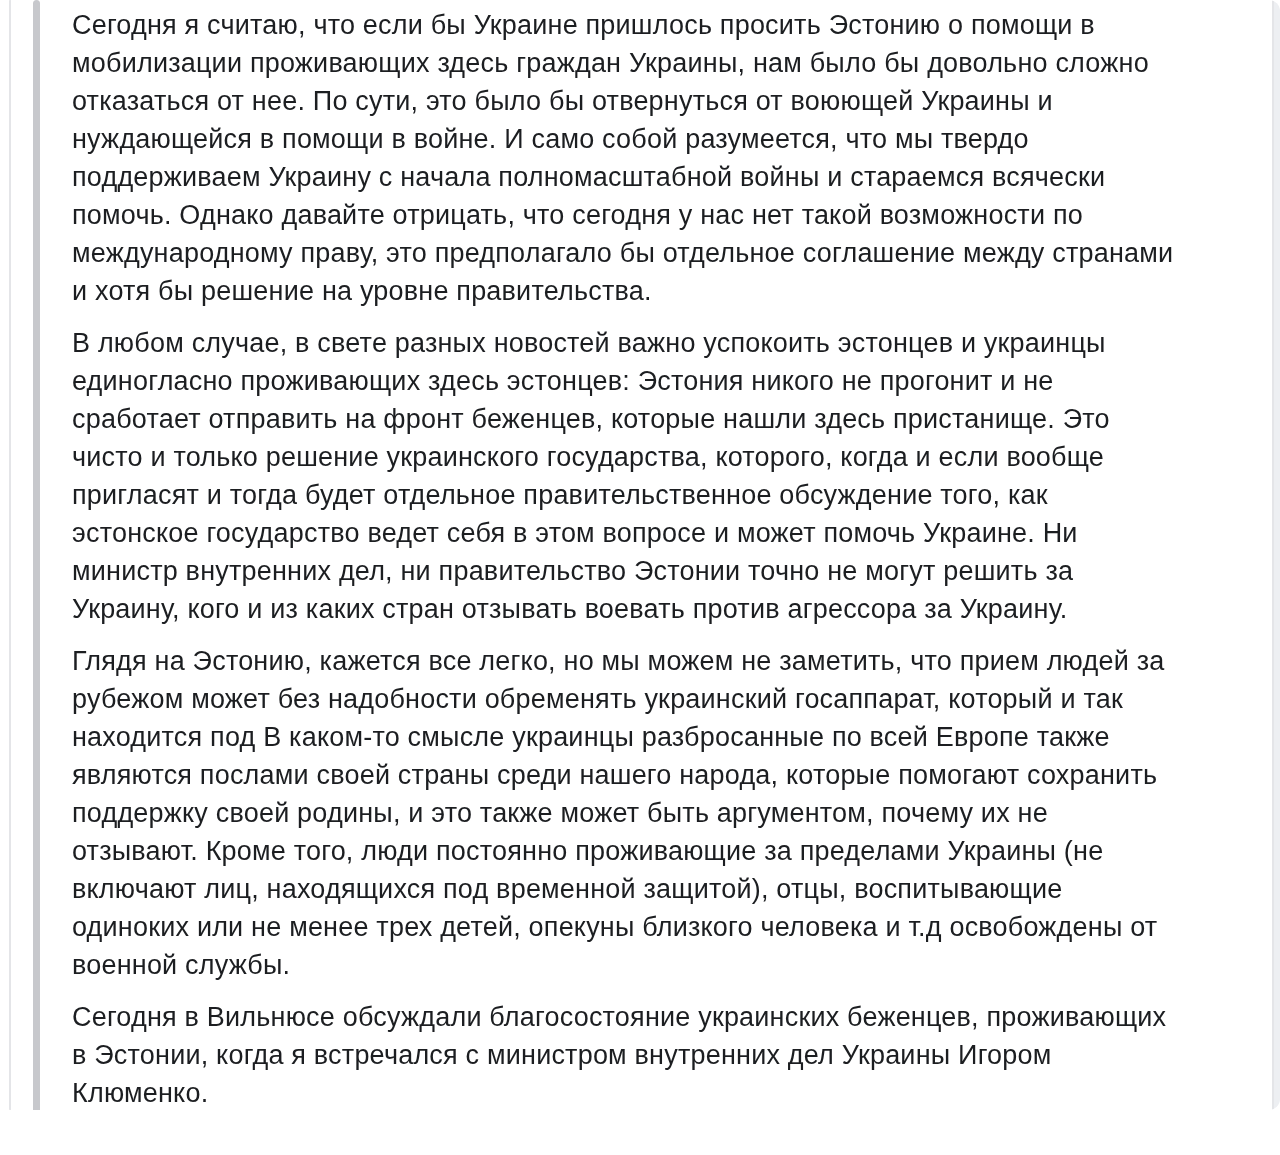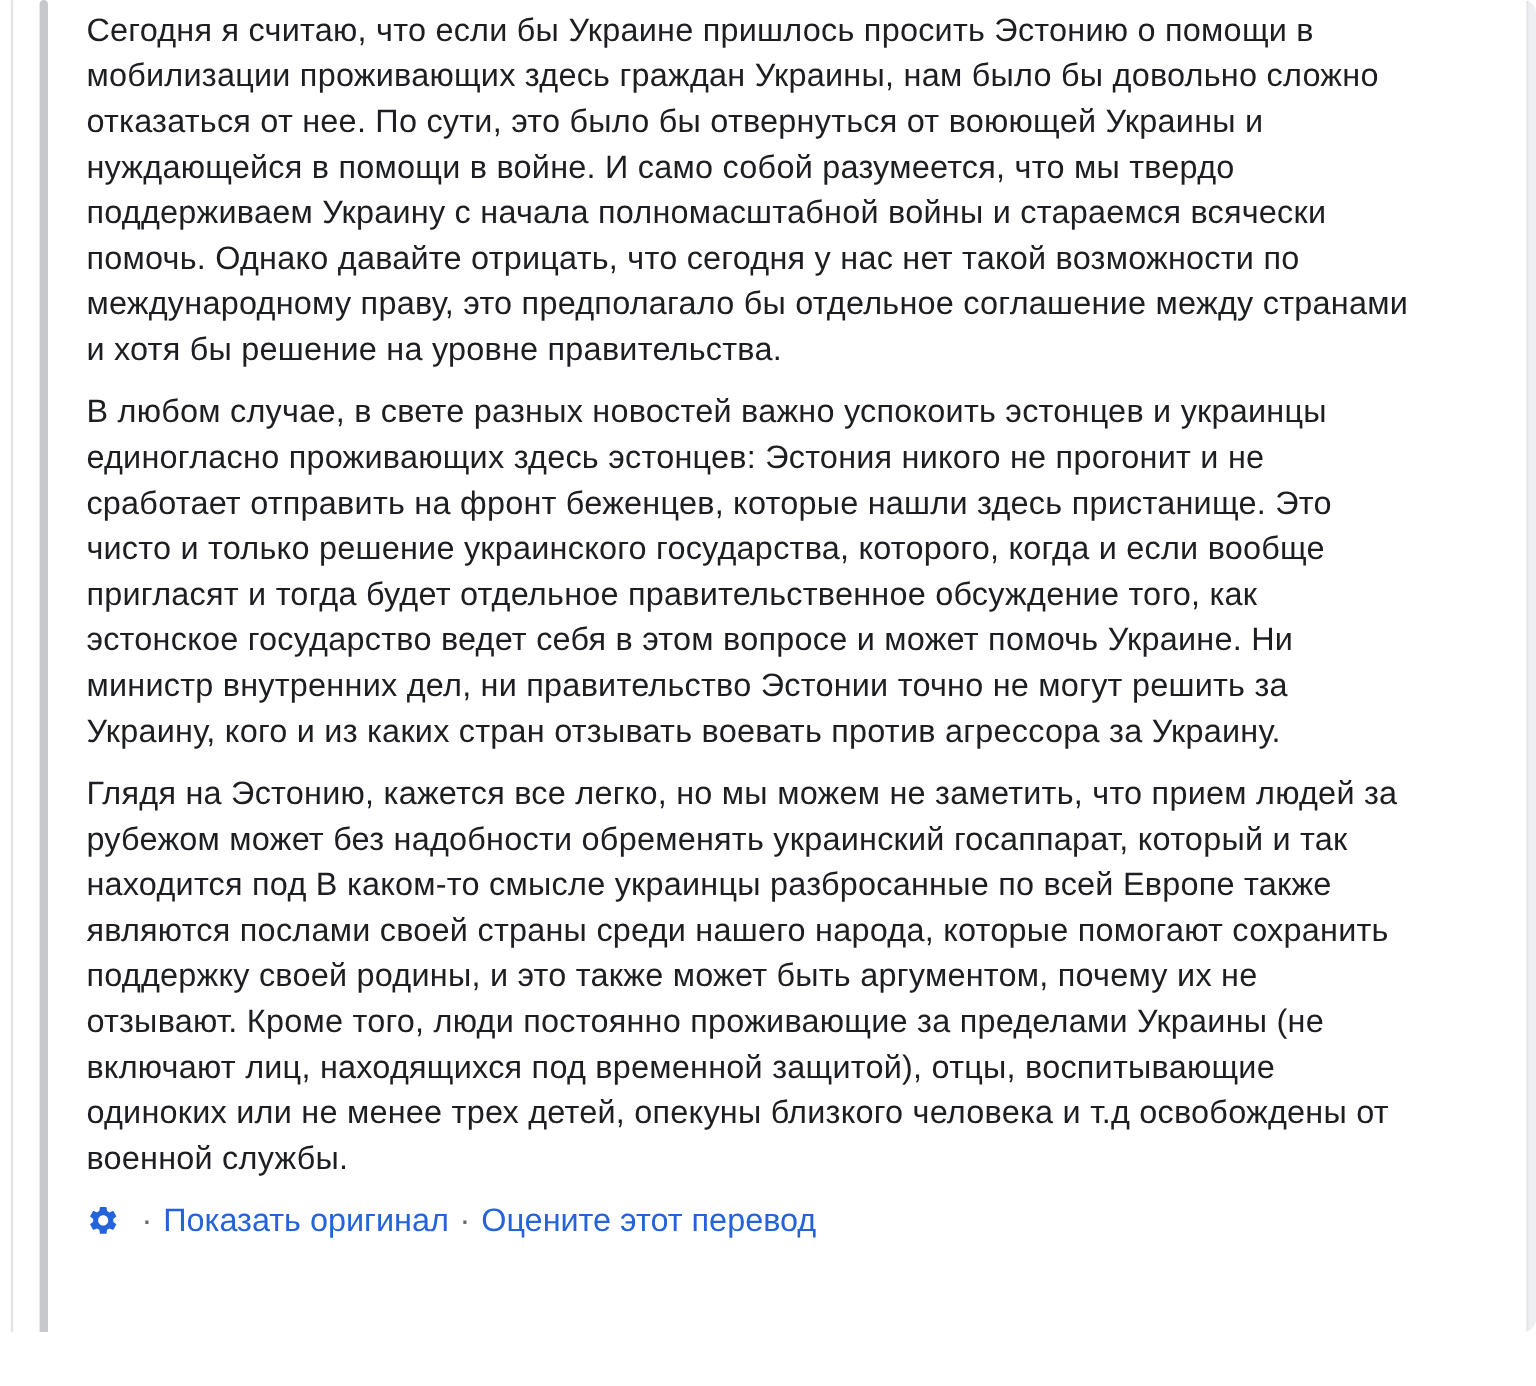--- a/index.html
+++ b/index.html
@@ -100,20 +100,23 @@
 Украину, кого и из каких стран отзывать воевать против агрессора за Украину.</p>
     <p class="para">Глядя на Эстонию, кажется все легко, но мы можем не заметить, что прием людей за
 рубежом может без надобности обременять украинский госаппарат, который и так
 находится под В каком-то смысле украинцы разбросанные по всей Европе также
 являются послами своей страны среди нашего народа, которые помогают сохранить
 поддержку своей родины, и это также может быть аргументом, почему их не
 отзывают. Кроме того, люди постоянно проживающие за пределами Украины (не
 включают лиц, находящихся под временной защитой), отцы, воспитывающие
 одиноких или не менее трех детей, опекуны близкого человека и т.д освобождены от
 военной службы.</p>
+    <p class="para">Сегодня в Вильнюсе обсуждали благосостояние украинских беженцев, проживающих
+в Эстонии, когда я встречался с министром внутренних дел Украины Игором
+Клюменко.</p>
 
     <div class="trans-row">
       <span class="gear">
         <svg viewBox="0 0 24 24" aria-hidden="true">
           <path fill="#2463d9" d="M19.14,12.94c0.04-0.3,0.06-0.61,0.06-0.94c0-0.32-0.02-0.64-0.07-0.94l2.03-1.58c0.18-0.14,0.23-0.41,0.12-0.61 l-1.92-3.32c-0.12-0.22-0.37-0.29-0.59-0.22l-2.39,0.96c-0.5-0.38-1.03-0.7-1.62-0.94L14.4,2.81c-0.04-0.24-0.24-0.41-0.48-0.41 h-3.84c-0.24,0-0.43,0.17-0.47,0.41L9.25,5.35C8.66,5.59,8.12,5.92,7.63,6.29L5.24,5.33c-0.22-0.08-0.47,0-0.59,0.22L2.74,8.87 C2.62,9.08,2.66,9.34,2.86,9.48l2.03,1.58C4.84,11.36,4.8,11.69,4.8,12s0.02,0.64,0.07,0.94l-2.03,1.58 c-0.18,0.14-0.23,0.41-0.12,0.61l1.92,3.32c0.12,0.22,0.37,0.29,0.59,0.22l2.39-0.96c0.5,0.38,1.03,0.7,1.62,0.94l0.36,2.54 c0.05,0.24,0.24,0.41,0.48,0.41h3.84c0.24,0,0.44-0.17,0.47-0.41l0.36-2.54c0.59-0.24,1.13-0.56,1.62-0.94l2.39,0.96 c0.22,0.08,0.47,0,0.59-0.22l1.92-3.32c0.12-0.22,0.07-0.47-0.12-0.61L19.14,12.94z M12,15.6c-1.98,0-3.6-1.62-3.6-3.6 s1.62-3.6,3.6-3.6s3.6,1.62,3.6,3.6S13.98,15.6,12,15.6z"></path>
         </svg>
       </span>
       <span class="dot">·</span>
       <a class="tlink">Показать оригинал</a>
       <span class="dot">·</span>

